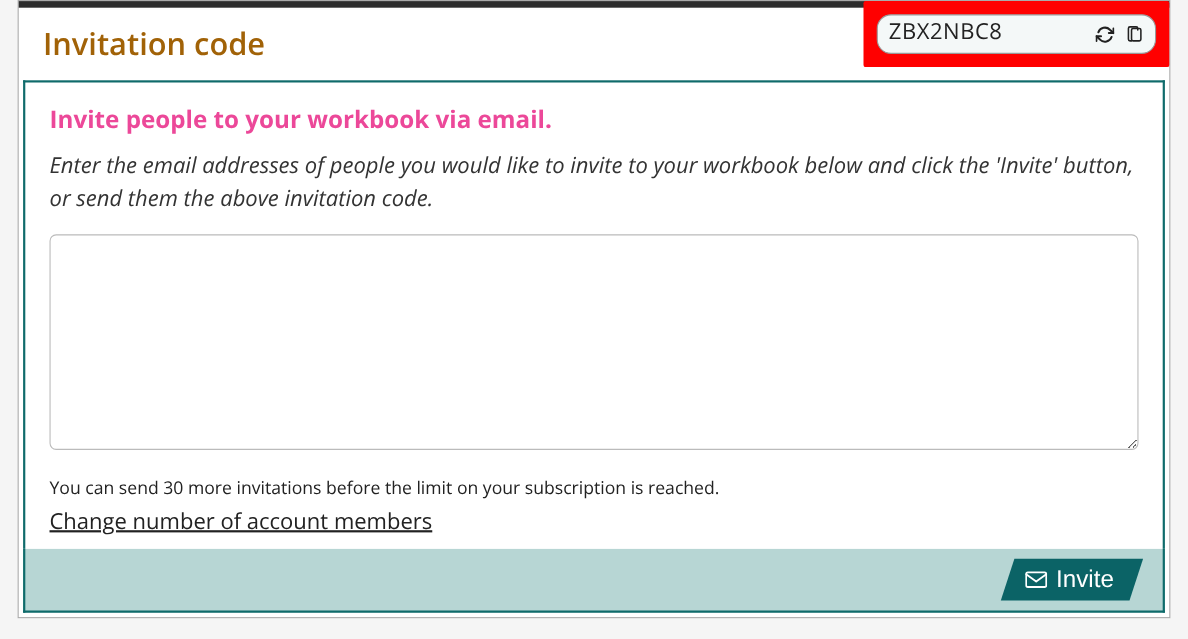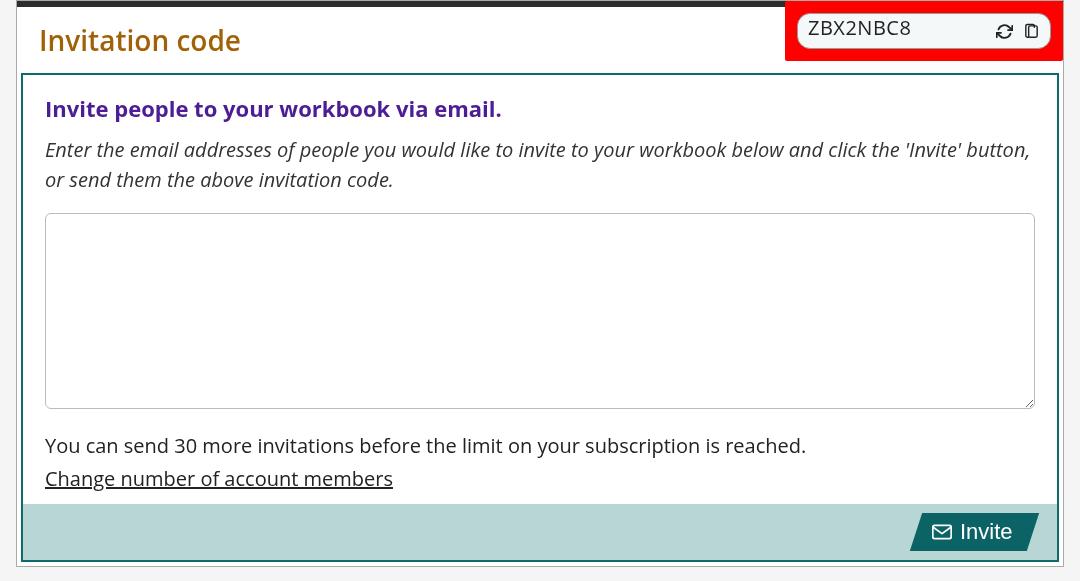--- a/index.html
+++ b/index.html
@@ -73,21 +73,21 @@
     .main-panel {
       margin: 0 4px 0 4px;
       border: 2px solid #0f6b6b;
       border-bottom: none;
       padding: 18px 22px 12px 22px;
       background: #fff;
     }
     .subheading {
       font-size: 22px;
       font-weight: 700;
-      color: #4c1d95;
+      color: #ec4899;
       margin-bottom: 12px;
     }
     .desc {
       font-size: 20px;
       color: #333;
       line-height: 1.5;
       margin-bottom: 18px;
       font-style: italic;
     }
     textarea.email-input {
@@ -95,21 +95,21 @@
       height: 196px;
       border: 1px solid #bbb;
       border-radius: 6px;
       resize: both;
       font-family: inherit;
       font-size: 18px;
       padding: 10px;
       margin-bottom: 18px;
     }
     .limit-text {
-      font-size: 20px;
+      font-size: 16px;
       color: #222;
       margin-bottom: 6px;
     }
     .change-link {
       font-size: 20px;
       color: #222;
       text-decoration: underline;
       cursor: pointer;
       display: inline-block;
     }

